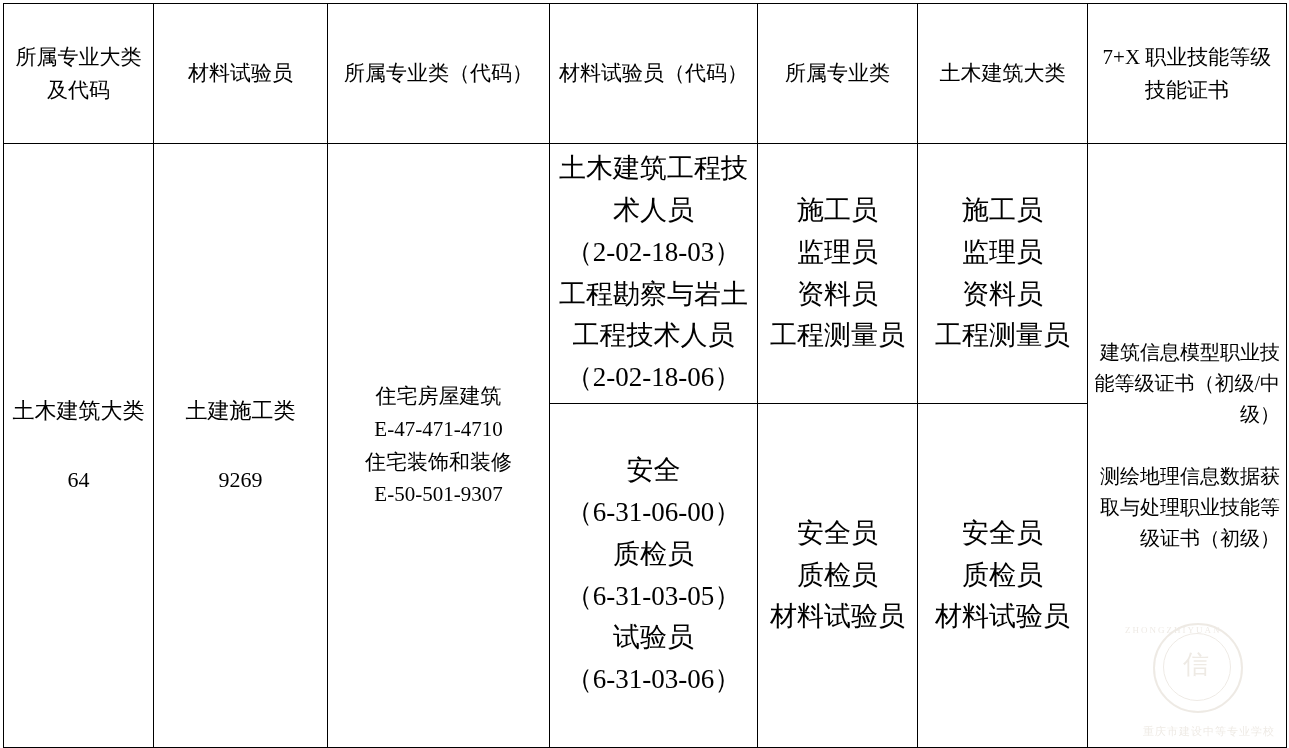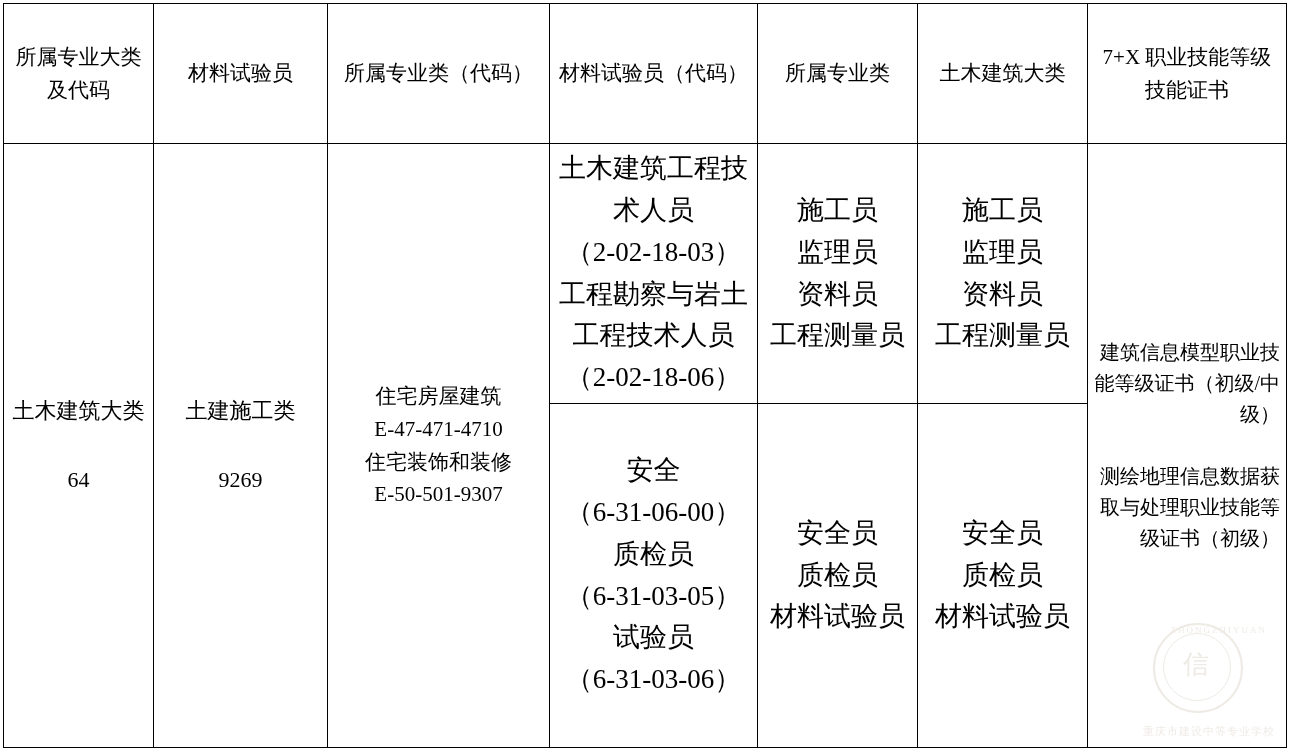--- a/index.html
+++ b/index.html
@@ -111,21 +111,21 @@
     text-align: center;
     font-size: 26px;
     color: #b3a18a;
     font-family: "Liberation Serif", serif;
   }
   .stamp .arc {
     position: absolute;
     left: 0;
     top: 2px;
     width: 142px;
-    text-align: right;
+    text-align: left;
     font-size: 9px;
     letter-spacing: 2px;
     color: #b3a18a;
   }
   .stamp .caption {
     position: absolute;
     left: 0;
     bottom: 2px;
     width: 150px;
     text-align: right;

